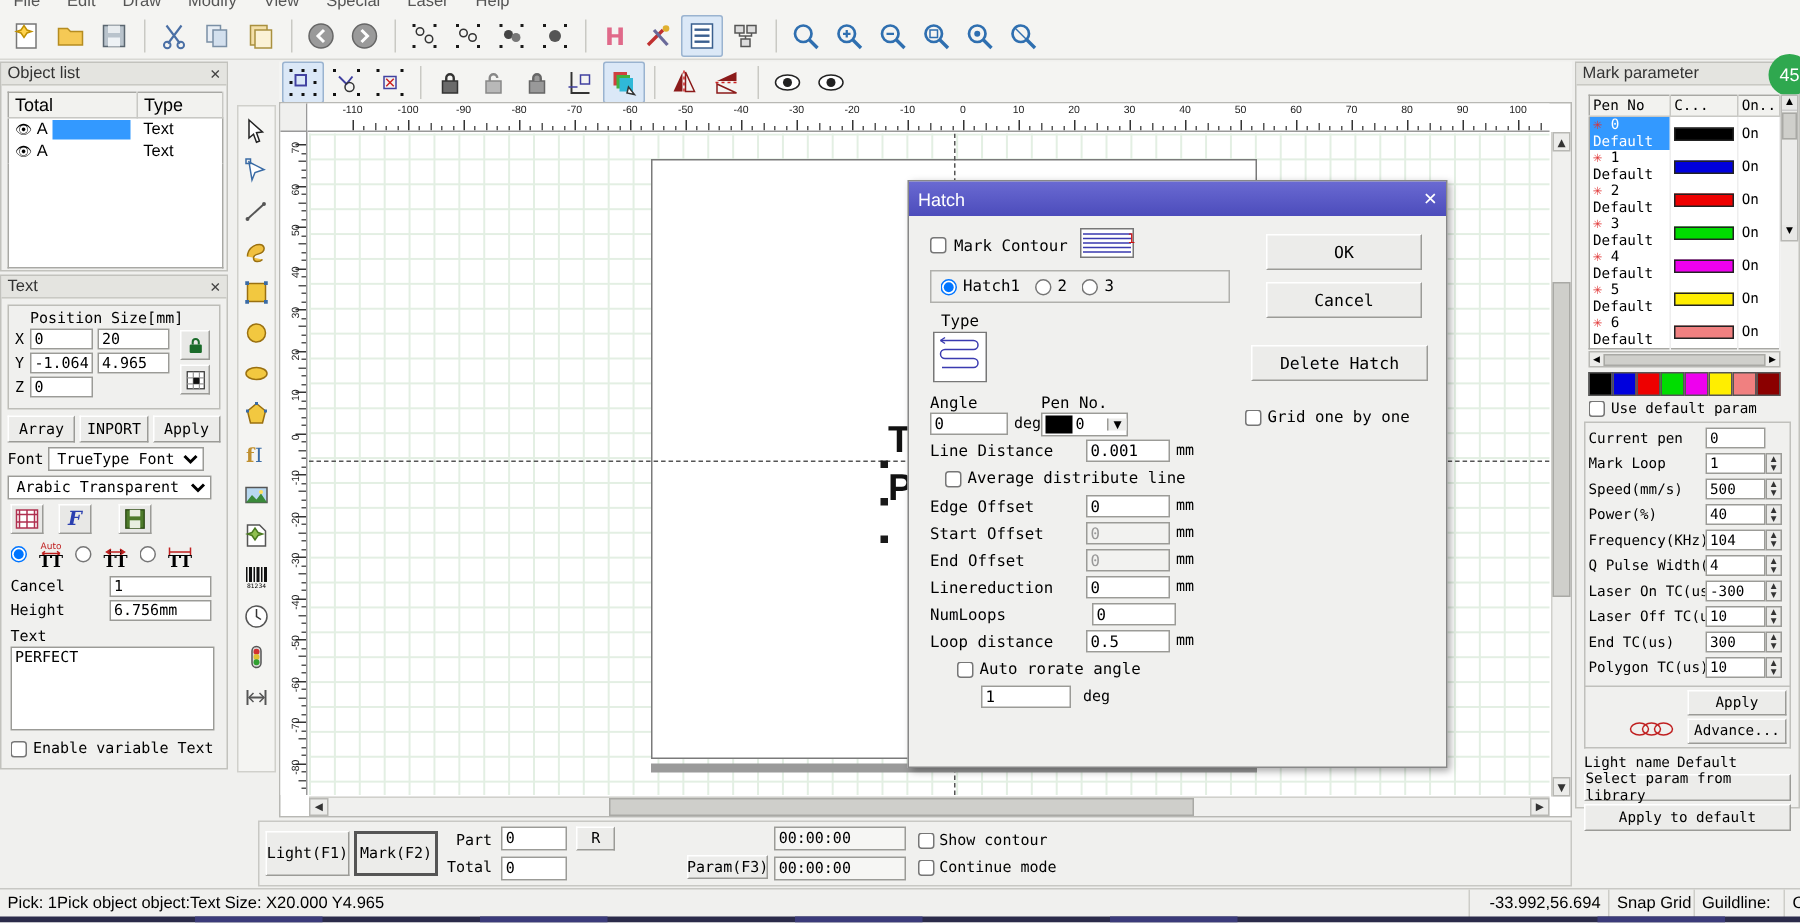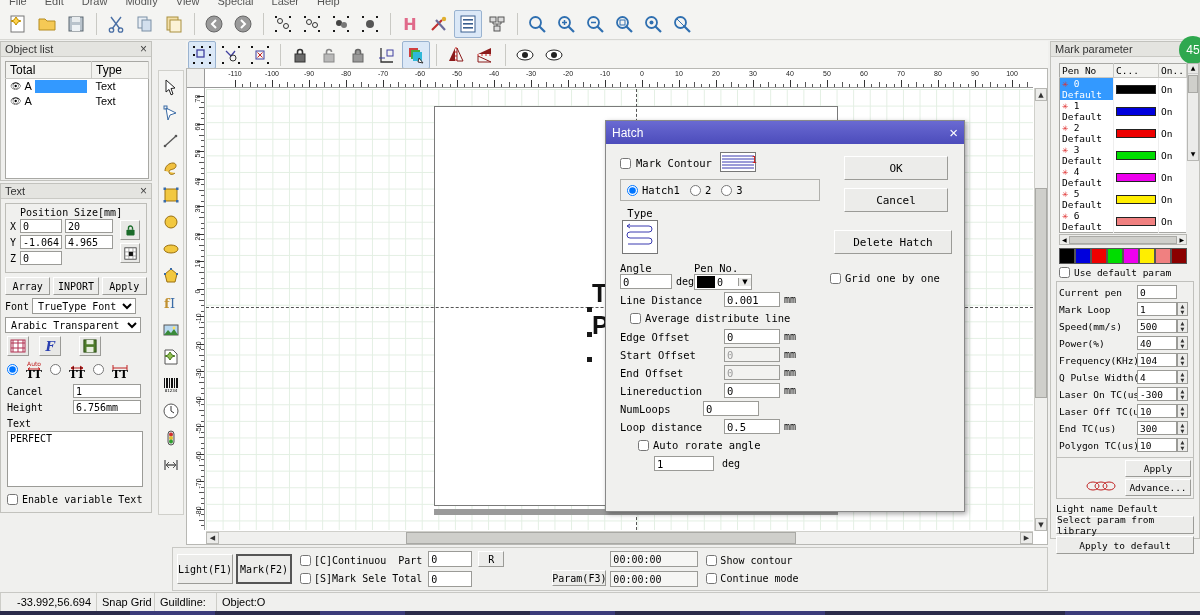--- a/index.html
+++ b/index.html
@@ -1221,30 +1221,20 @@
     <span class="plbl" style="width:62px">Light name</span>
     <span class="plbl" style="width:auto">Default</span>
   </div>
   <div class="rbtn" style="margin:2px 5px;height:18px">Select param from library</div>
   <div class="rbtn" style="margin:2px 5px;height:18px">Apply to default</div>
 </div>
 
 <div id="bottombar">
   <div class="bigbtn" style="width:56px">Light(F1)</div>
   <div class="bigbtn focus" style="width:56px;margin-left:3px">Mark(F2)</div>
-  <div style="margin-left:8px">
-    <div class="cbrow">
-      <input type="checkbox" style="">
-      <span>[C]Continuou</span>
-    </div>
-    <div class="cbrow">
-      <input type="checkbox" style="">
-      <span>[S]Mark Sele</span>
-    </div>
-  </div>
   <div style="margin-left:6px">
     <div class="cbrow" style="justify-content:flex-end">
         <span>Part</span>
       </div>
     <div class="cbrow" style="justify-content:flex-end">
         <span>Total</span>
       </div>
   </div>
   <div style="margin-left:6px">
     <div class="cbrow">
@@ -1401,21 +1391,21 @@
       <span class="unit">mm</span>
       </div>
 
     <div class="hrow">
         <span style="width:104px">Linereduction</span>
       <input class="hinp" value="0" style="">
       <span class="unit">mm</span>
       </div>
 
     <div class="hrow">
-        <span style="width:83px">NumLoops</span>
+        <span style="width:108px">NumLoops</span>
       <input class="hinp" value="0" style="">
       </div>
 
     <div class="hrow">
         <span style="width:104px">Loop distance</span>
       <input class="hinp" value="0.5" style="">
       <span class="unit">mm</span>
       </div>
 
     <div class="hcb" style="margin:2px 0 3px 18px">
@@ -1424,20 +1414,21 @@
       </div>
 
     <div class="hrow" style="margin-left:34px">
         <input class="hinp" style="width: 60px;" value="1">
       <span class="unit" style="margin-left:8px">deg</span>
       </div>
   </div>
 </div>
 
 <div id="statusbar">
+  <div class="sbcell" style="border-left:none;width:1010px">Pick: 1Pick object object:Text Size: X20.000 Y4.965</div>
   <div class="sbcell" style="width:96px;text-align:right">-33.992,56.694</div>
   <div class="sbcell" style="width:58px">Snap Grid</div>
   <div class="sbcell" style="width:62px">Guildline:</div>
   <div class="sbcell" style="flex:1">Object:O</div>
 </div>
 <div id="taskbar">
   <div class="seg" style="left:130px;width:85px"></div>
   <div class="seg" style="left:320px;width:85px"></div>
   <div class="seg" style="left:530px;width:85px"></div>
   <div class="seg" style="left:740px;width:85px"></div>

